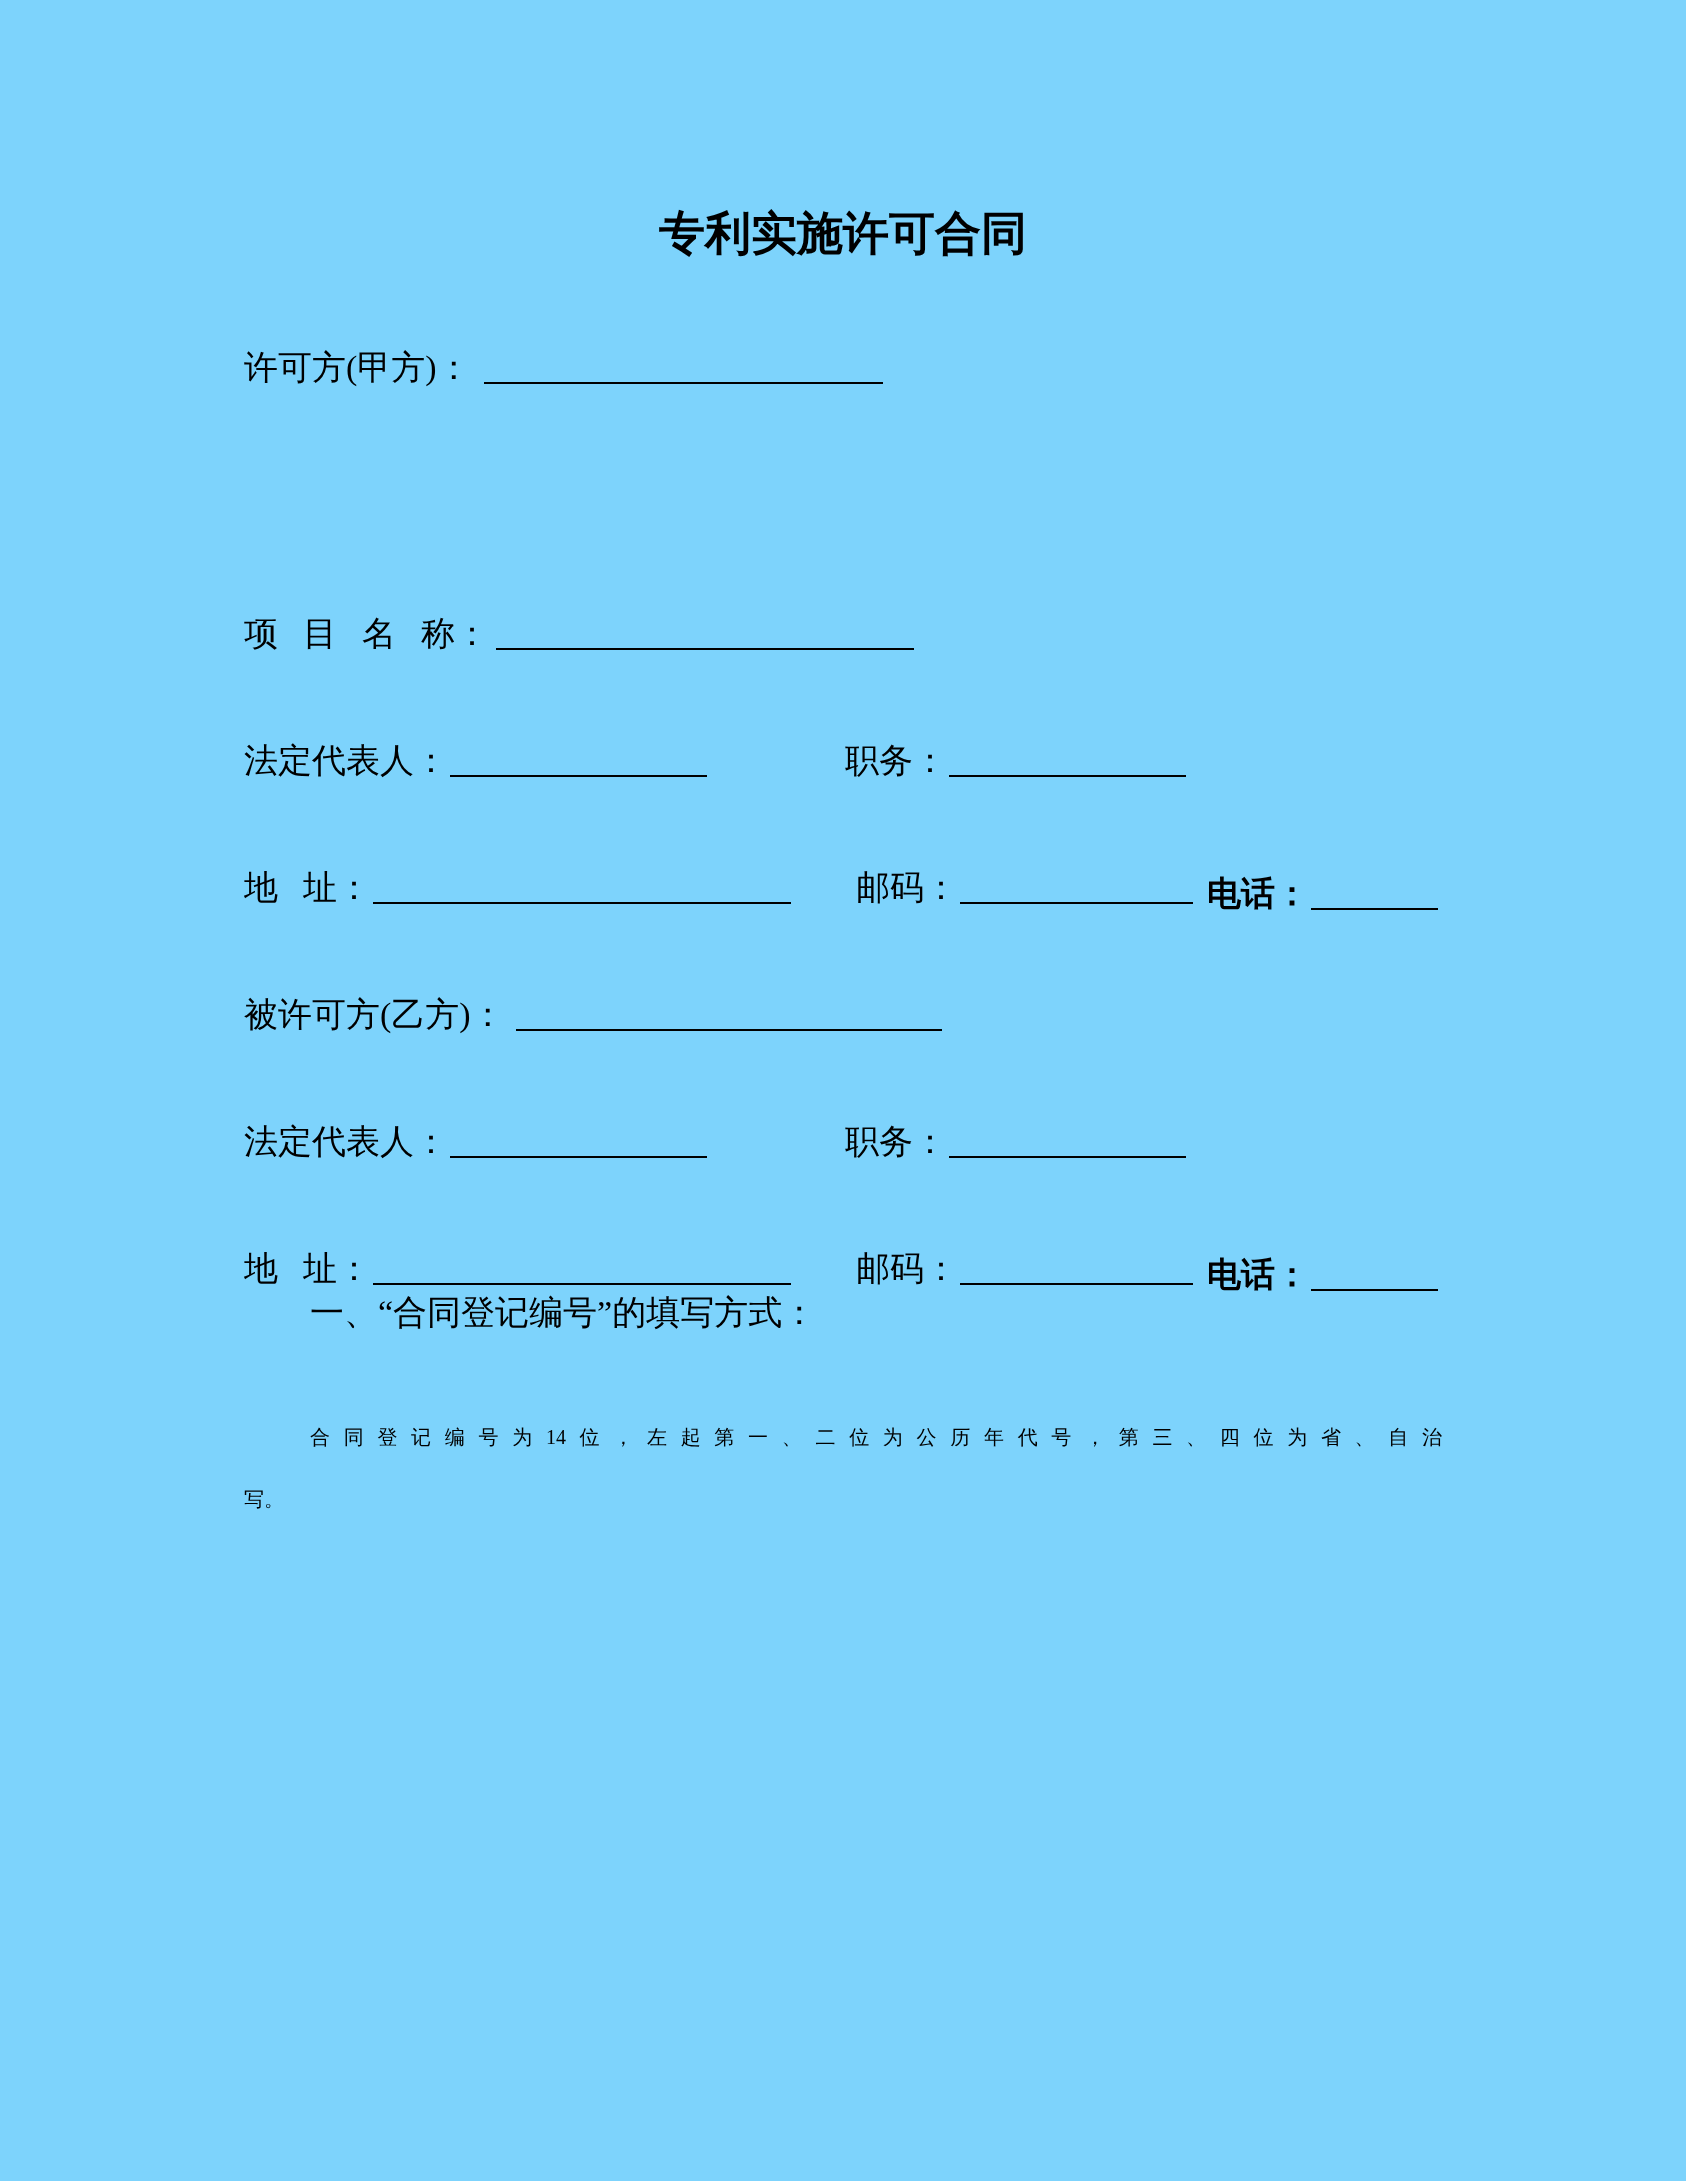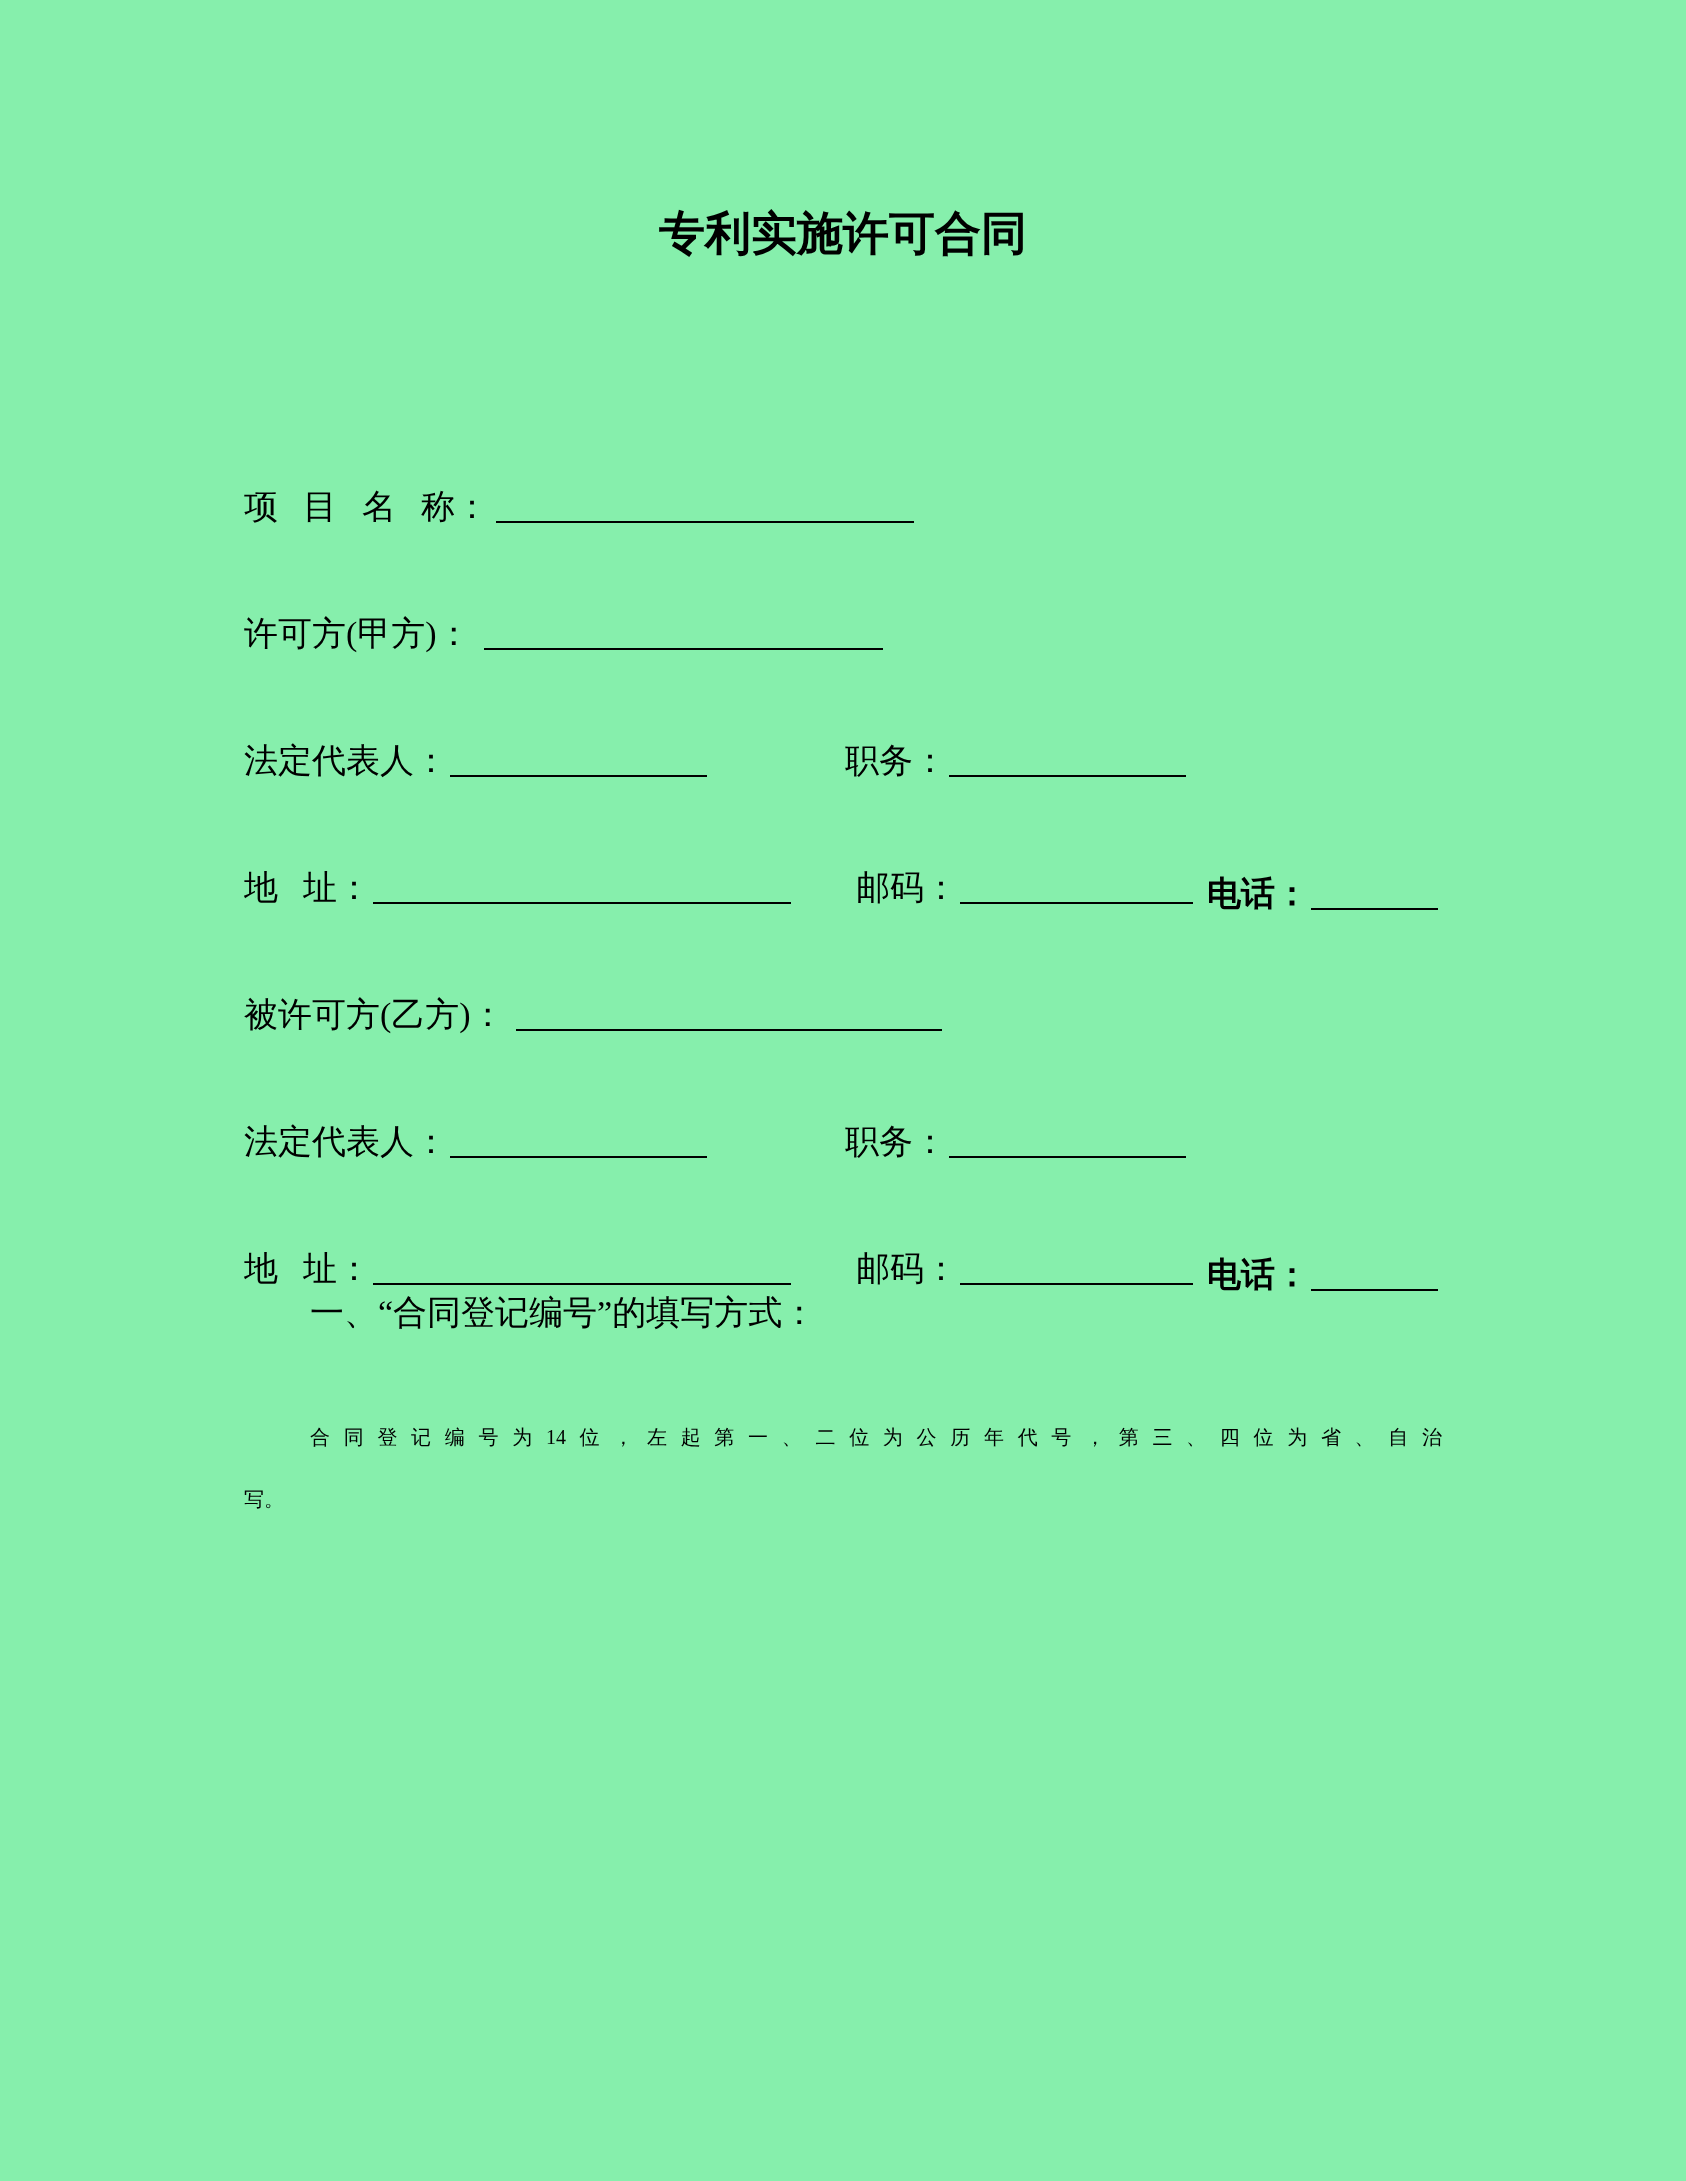--- a/index.html
+++ b/index.html
@@ -1,20 +1,20 @@
 <!DOCTYPE html>
 <html style="font-size:14.7px"><head>
 <meta charset="utf-8">
 <style>
   html, body { margin: 0; padding: 0; background: #ffffff; }
   .page {
     position: relative;
     width: 1686px;
     height: 2182px;
-    background: #86efac;
+    background: #7dd3fc;
     box-sizing: border-box;
     padding: 0 244px;
     font-family: "Liberation Serif", "DejaVu Serif", serif;
     color: #000000;
     overflow: hidden;
   }
   .title {
     margin: 0;
     padding-top: 204px;
     font-size: 46px;
@@ -69,26 +69,26 @@
   .para .first { padding-left: 66px; box-sizing: border-box; }
   .para .last  { text-align: left; }
 </style>
 </head>
 <body>
 
 <div class="page">
 
   <h1 class="title">专利实施许可合同</h1>
 
+  <div class="row mt">
+    <span>许可方(甲方)：</span><span class="uline w435"></span>
+  </div>
+
   <div class="row mt-first">
     <span>项 目 名 称：</span><span class="uline w455"></span>
-  </div>
-
-  <div class="row mt">
-    <span>许可方(甲方)：</span><span class="uline w435"></span>
   </div>
 
   <div class="row mt">
     <span>法定代表人：</span><span class="uline w280"></span>
     <span class="col-b">
       <span>职务：</span><span class="uline w258"></span>
     </span>
   </div>
 
   <div class="row mt">

